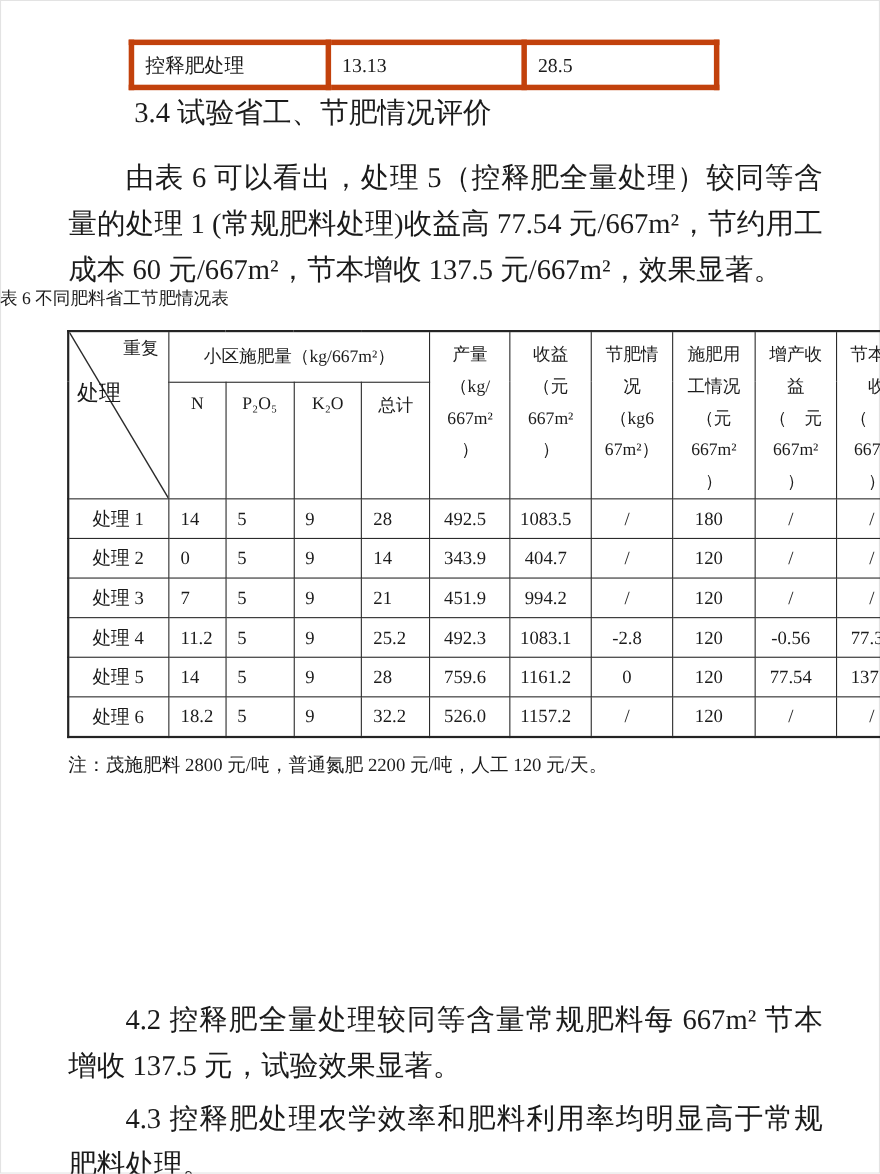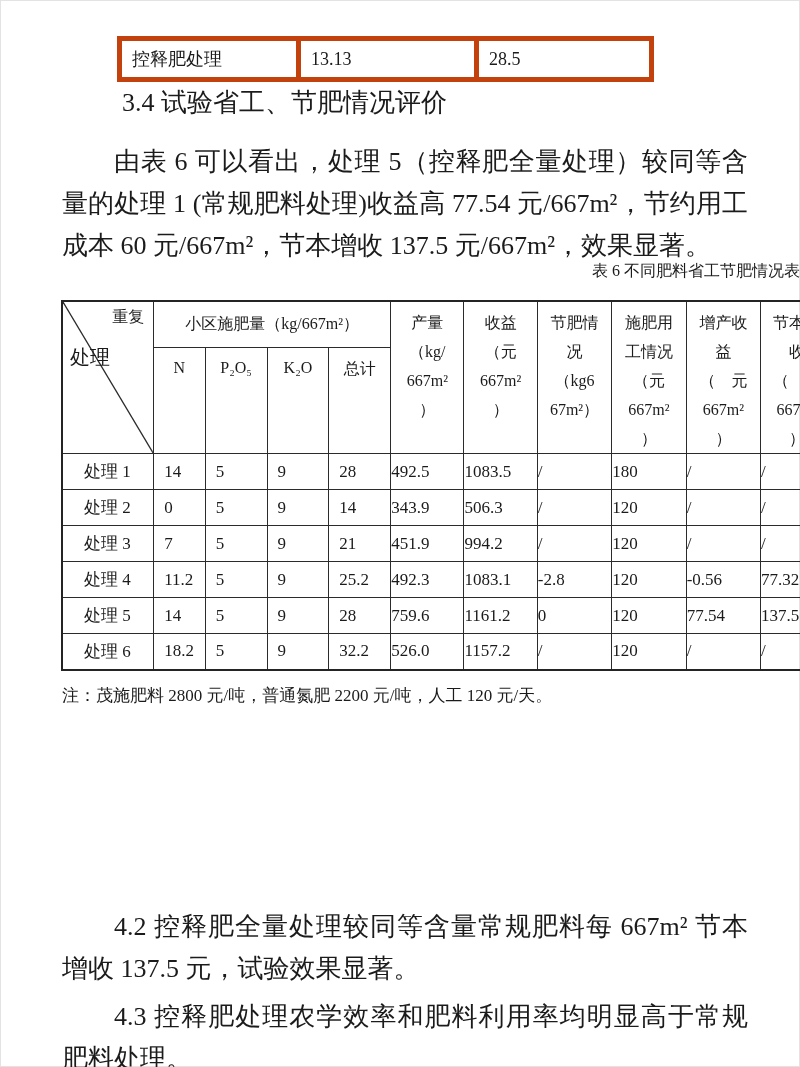--- a/index.html
+++ b/index.html
@@ -32,21 +32,21 @@
     position:absolute; left:62px; width:686px;
     font-size:26px; line-height:42px;
     text-align:justify; text-indent:52px;
   }
   .p34 { top:141px; }
   .p41 { top:782px; }
   .p42 { top:906px; }
   .p43 { top:996px; }
 
   
-  .caption { position:absolute; top:261px; left:0; width:800px; text-align:right; font-size:16px; }
+  .caption { position:absolute; top:261px; left:0; width:800px; text-align:left; font-size:16px; }
   .t6 {
     position:absolute; left:61px; top:300px;
     width:774px; border-collapse:collapse; table-layout:fixed;
     border:2px solid #242424;
   }
   .t6 td { border:1px solid #2b2b2b; }
   .t6 tr.r-group td { height:46px; }
   .t6 tr.r-sub td   { height:106px; }
   .t6 tr.data td    { height:36px; vertical-align:middle; font-size:17px; }
   .th-group { text-align:center; vertical-align:middle; font-size:16px; }
@@ -54,21 +54,21 @@
   .th-tall  {
     text-align:center; vertical-align:top; padding-top:6px;
     font-size:16px; line-height:29px; white-space:pre-line;
   }
   .corner { position:relative; padding:0; }
   .corner svg { position:absolute; inset:0; width:100%; height:100%; display:block; }
   .corner .ct { position:absolute; top:5px;  right:9px; font-size:16px; }
   .corner .cb { position:absolute; top:42px; left:7px;  font-size:20px; }
   .c-label { padding-left:21px; }
   .c-l { padding-left:10px; }
-  .c-r { text-align:left; padding-right:9px; }
+  .c-r { text-align:center; padding-right:9px; }
 
   .note { position:absolute; left:62px; top:684px; font-size:17px; white-space:nowrap; }
 </style>
 </head>
 <body>
 
 <div class="page">
 
   <table class="top-table">
     <colgroup>
@@ -162,21 +162,21 @@
       <td class="c-r">/</td>
       <td class="c-r">/</td>
     </tr>
     <tr class="data">
       <td class="c-label">处理 2</td>
       <td class="c-l">0</td>
       <td class="c-l">5</td>
       <td class="c-l">9</td>
       <td class="c-l">14</td>
       <td class="c-r">343.9</td>
-      <td class="c-r">506.3</td>
+      <td class="c-r">404.7</td>
       <td class="c-r">/</td>
       <td class="c-r">120</td>
       <td class="c-r">/</td>
       <td class="c-r">/</td>
     </tr>
     <tr class="data">
       <td class="c-label">处理 3</td>
       <td class="c-l">7</td>
       <td class="c-l">5</td>
       <td class="c-l">9</td>

